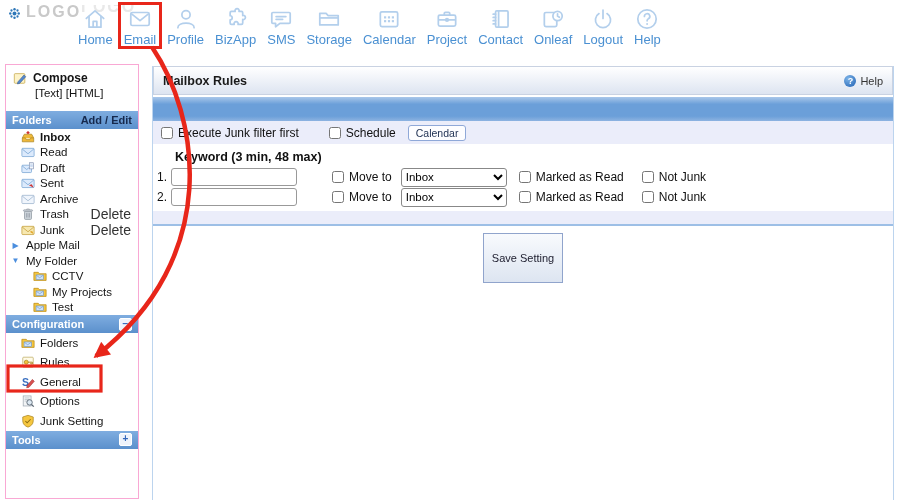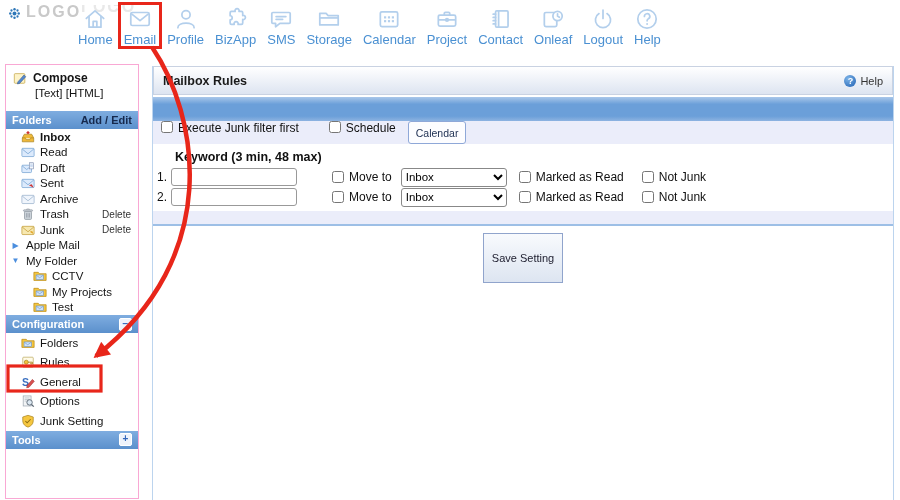--- a/index.html
+++ b/index.html
@@ -32,37 +32,37 @@
     padding:0 6px;box-sizing:border-box}
   .sec-action{margin-left:auto;color:#16294d;font-weight:bold;font-size:11px;cursor:pointer}
   .toggle-box{margin-left:auto;width:11px;height:11px;background:#eef3fb;border:1px solid #fff;
     border-radius:2px;color:#3366bb;font-size:10px;line-height:9px;text-align:center;
     cursor:pointer;font-weight:bold}
   .s-item{display:flex;align-items:center;gap:5px;height:15.5px;padding-left:15px;cursor:pointer}
   .s-item.bold{font-weight:bold}
   .s-item.sub{padding-left:27px}
   .s-item.tree{padding-left:4px}
   .cfgsec .s-item{height:19.5px}
-  .s-item .del{margin-left:auto;padding-right:7px;font-size:10px;color:#333}
+  .s-item .del{margin-left:auto;padding-right:7px;font-size:14px;color:#333}
   .ic{width:14px;height:14px;flex:none;display:block}
   .tri{color:#4b8ede;font-size:8px;width:11px;text-align:center}
   
   .main{position:absolute;left:152px;top:66px;width:742px;height:434px;
     border-left:1px solid #bcd4ee;border-right:1px solid #bcd4ee;box-sizing:border-box}
   .titlebar{height:29px;background:linear-gradient(#ffffff,#dde4f1);
     border:1px solid #c9d2e2;display:flex;align-items:center;padding:0 9px;box-sizing:border-box}
   .title{font-weight:bold;font-size:12.5px;color:#1a1a1a}
   .helpwrap{margin-left:auto;display:flex;align-items:center;gap:4px;font-size:11px;
     color:#333;cursor:pointer}
   .helpdot{width:12px;height:12px;border-radius:50%;
     background:radial-gradient(circle at 35% 30%, #7db4e8, #3a78c2 70%);
     color:#fff;font-size:9px;font-weight:bold;text-align:center;line-height:12px}
   .blueband{height:24px;background:linear-gradient(#a9c7ea,#6b9fd9 30%,#6b9fd9 80%,#8db3e1);
     margin-top:2px}
-  .filterrow{height:23px;background:#ebedfa;display:flex;
+  .filterrow{height:23px;background:#ebedfa;display:flex;align-items:center;
     font-size:12px;color:#111;padding-left:8px}
   .filterrow .schedule{margin-left:30px}
   input[type=checkbox]{width:12px;height:12px;margin:0 5px 0 0;accent-color:#fff}
   .cblab{cursor:pointer}
   .btn-configure{font-size:10.5px;color:#223355;background:#fdfdff;border:1px solid #8fa8d8;
     border-radius:3px;padding:1px 7px;margin-left:12px;cursor:pointer;
     font-family:"Liberation Sans",sans-serif}
   .keyword-h{font-weight:bold;font-size:12.5px;color:#111;margin:6px 0 3px 22px}
   .krow{display:flex;align-items:center;height:20px;font-size:12px;color:#111;padding-left:3px}
   .krow .idx{width:11px;text-align:right;margin-right:2px}

